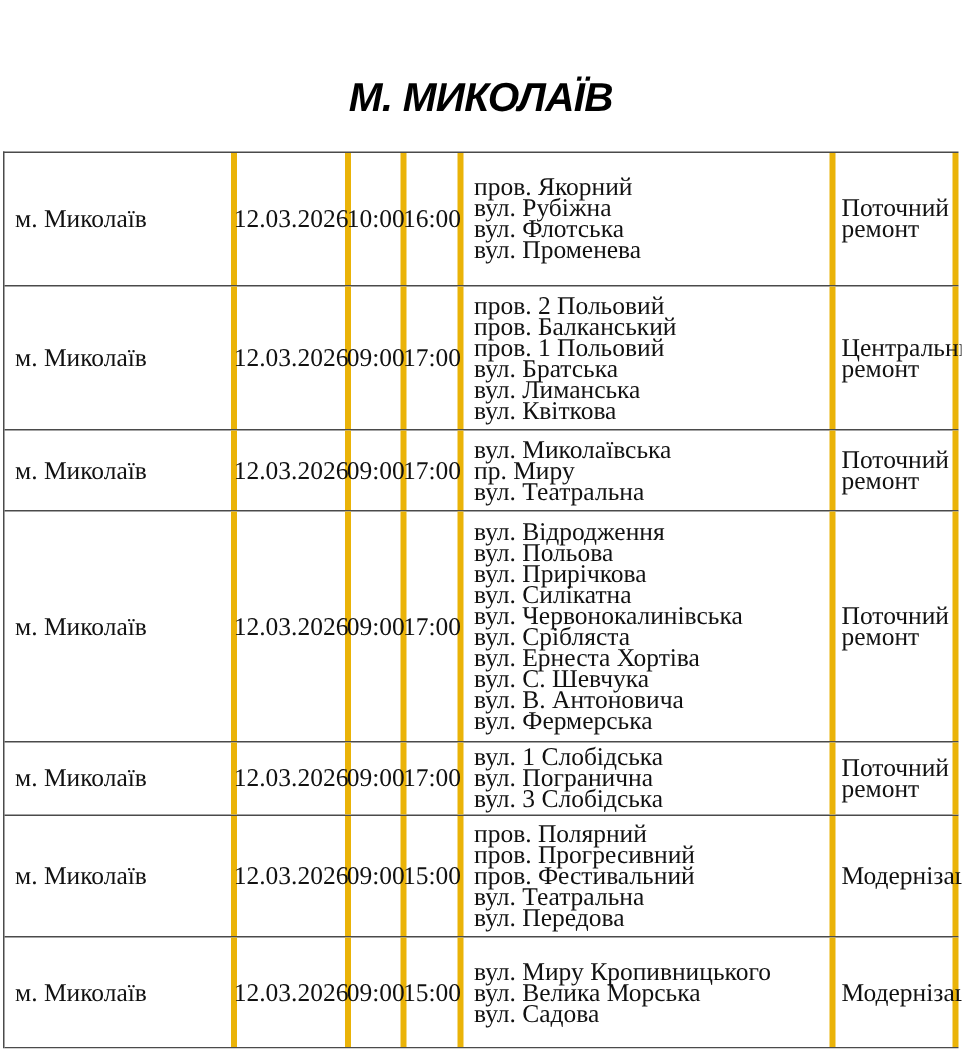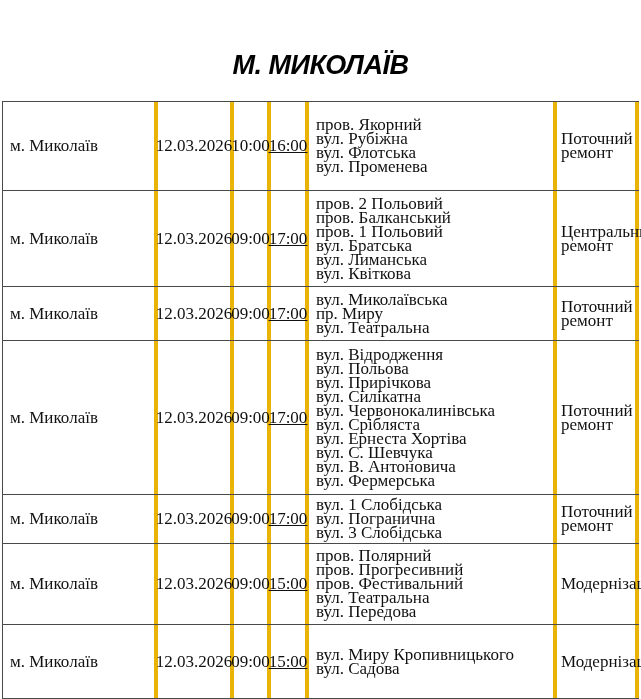--- a/index.html
+++ b/index.html
@@ -48,21 +48,21 @@
     box-sizing: border-box;
     display: flex;
     align-items: center;
     font-size: 17px;
     line-height: 14px;
     padding: 3px 2px;
   }
   .c-city    { width: 155px; padding-left: 7px; }
   .c-date    { width: 76px;  justify-content: center; }
   .c-start   { width: 37px;  justify-content: center; padding-left: 0; padding-right: 0; }
-  .c-end     { width: 38px;  justify-content: center; padding-left: 0; padding-right: 0; text-decoration: underline; }
+  .c-end     { width: 38px;  justify-content: center; padding-left: 0; padding-right: 0; }
   .c-streets { flex: 1; padding-left: 7px; padding-right: 4px; }
   .c-type    { width: 82px; padding-left: 4px; padding-right: 1px; }
   .streets-list { display: block; }
   .street-line { display: block; }
   
   .row:nth-child(1) { min-height: 88px; }
   .row:nth-child(2) { min-height: 95px; }
   .row:nth-child(3) { min-height: 53px; }
   .row:nth-child(4) { min-height: 153px; }
   .row:nth-child(5) { min-height: 46px; }
@@ -179,18 +179,19 @@
   </div>
 
   <div class="row">
     <div class="cell c-city">м. Миколаїв</div>
     <div class="cell c-date">12.03.2026</div>
     <div class="cell c-start">09:00</div>
     <div class="cell c-end">15:00</div>
     <div class="cell c-streets">
       <span class="streets-list">
           <span class="street-line">вул. Миру Кропивницького</span>
+          <span class="street-line">вул. Велика Морська</span>
           <span class="street-line">вул. Садова</span>
         </span>
     </div>
     <div class="cell c-type">Модернізація</div>
   </div>
 </div>
 
 </body></html>

